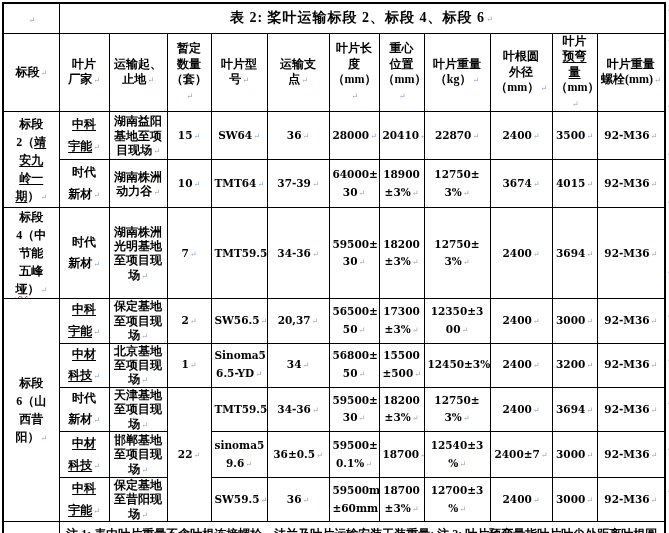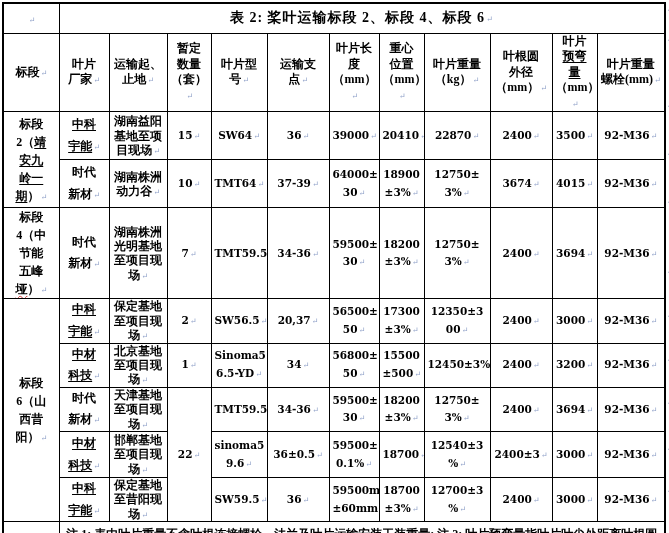--- a/index.html
+++ b/index.html
@@ -80,21 +80,21 @@
           <th><span>叶片重量
 螺栓(mm)</span><span class="pm">↵</span></th>
         </tr>
         <tr style="height: 48px;">
           <td rowspan="2" class="sec"><span>标段</span><br><span>2（</span><span class="wb">靖</span><br><span class="wb">安九</span><br><span class="wb">岭一</span><br><span class="wb">期</span><span>）</span><span class="pm">↵</span></td>
           <td class="mfr"><span class="wb">中科</span><br><span class="wb">宇能</span><span class="pm">↵</span></td>
           <td class="loc"><span>湖南益阳基地至项目现场</span><span class="pm">↵</span></td>
           <td class="num"><span>15</span><span class="pm">↵</span></td>
           <td class="num"><span>SW64</span><span class="pm">↵</span></td>
           <td class="num"><span>36</span><span class="pm">↵</span></td>
-          <td class="num"><span>39000</span><span class="pm">↵</span></td>
+          <td class="num"><span>28000</span><span class="pm">↵</span></td>
           <td class="num"><span>20410</span><span class="pm">↵</span></td>
           <td class="num"><span>22870</span><span class="pm">↵</span></td>
           <td class="num"><span>2400</span><span class="pm">↵</span></td>
           <td class="num"><span>3500</span><span class="pm">↵</span></td>
           <td class="num"><span>92-M36</span><span class="pm">↵</span></td>
         </tr>
         <tr style="height: 48px;">
           <td class="mfr"><span>时代
 新材</span><span class="pm">↵</span></td>
           <td class="loc"><span>湖南株洲动力谷</span><span class="pm">↵</span></td>
@@ -186,21 +186,21 @@
           <td class="mfr"><span class="wb">中材</span><br><span class="wb">科技</span><span class="pm">↵</span></td>
           <td class="loc"><span>邯郸基地至项目现场</span><span class="pm">↵</span></td>
           <td class="num"><span>sinoma5
 9.6</span><span class="pm">↵</span></td>
           <td class="num"><span>36±0.5</span><span class="pm">↵</span></td>
           <td class="num"><span>59500±
 0.1%</span><span class="pm">↵</span></td>
           <td class="num"><span>18700</span><span class="pm">↵</span></td>
           <td class="num"><span>12540±3
 %</span><span class="pm">↵</span></td>
-          <td class="num"><span>2400±3</span><span class="pm">↵</span></td>
+          <td class="num"><span>2400±7</span><span class="pm">↵</span></td>
           <td class="num"><span>3000</span><span class="pm">↵</span></td>
           <td class="num"><span>92-M36</span><span class="pm">↵</span></td>
         </tr>
         <tr style="height: 42px;">
           <td class="mfr"><span class="wb">中科</span><br><span class="wb">宇能</span><span class="pm">↵</span></td>
           <td class="loc"><span>保定基地至昔阳现场</span><span class="pm">↵</span></td>
           <td class="num"><span>SW59.5</span><span class="pm">↵</span></td>
           <td class="num"><span>36</span><span class="pm">↵</span></td>
           <td class="num"><span>59500mm
 ±60mm</span></td>

